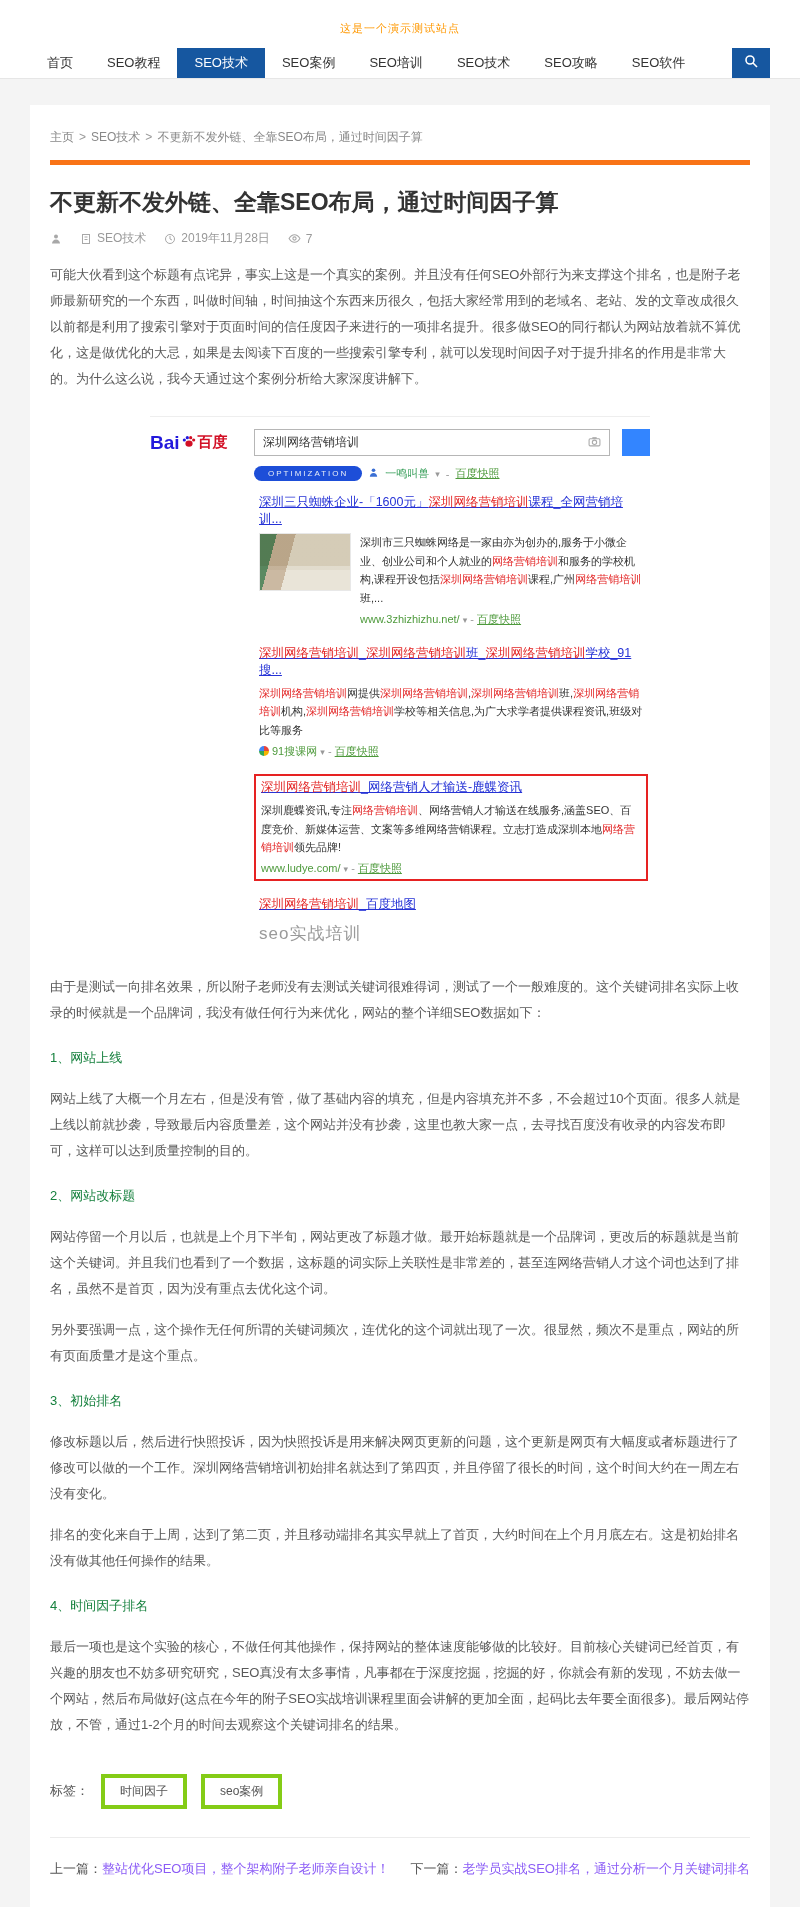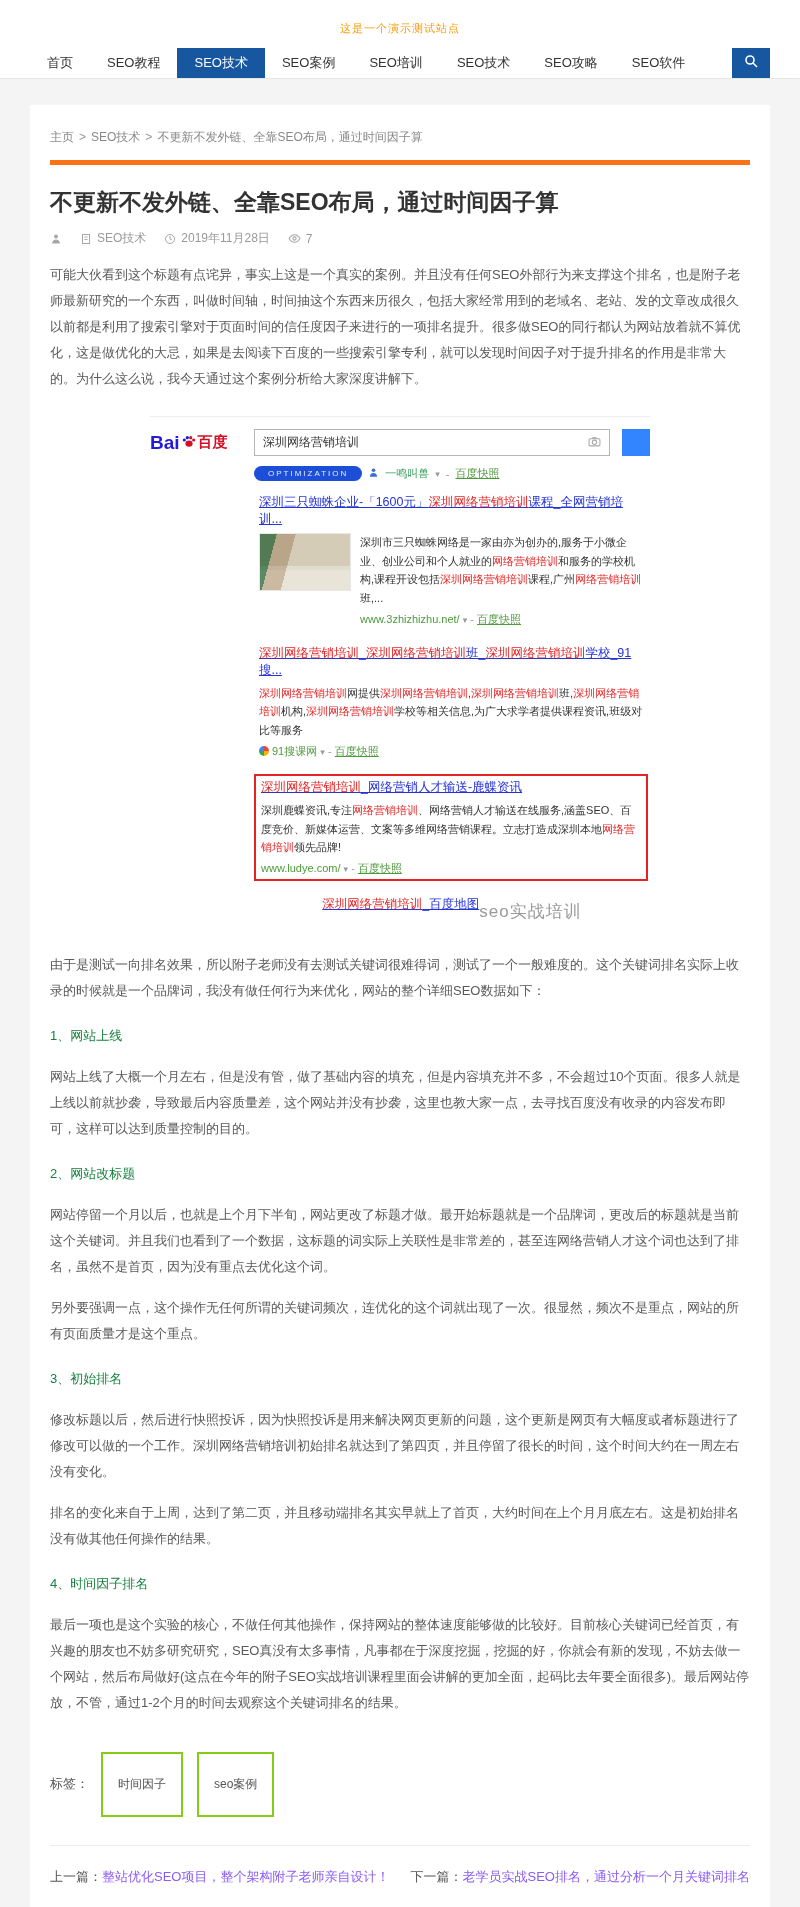--- a/index.html
+++ b/index.html
@@ -56,26 +56,26 @@
     background:linear-gradient(180deg,#e9e4d8 0 58%,#f7f6f2 58% 64%,#ffffff 64%),
                linear-gradient(105deg,#5b8a62 0 16%,#cbb9a2 16% 34%,#e9e4d8 34%);
     background-blend-mode:multiply; }
   .b-right { flex:1; }
   .b-desc { color:#333; line-height:1.7; }
   .b-desc .hlred { color:#e32525; }
   .b-urlrow { color:#4e9a3c; margin-top:4px; }
   .b-url { color:#4e9a3c; }
   .b-siteicon { display:inline-block; width:10px; height:10px; border-radius:50%; margin-right:3px; vertical-align:-1px;
     background:conic-gradient(#e8453c 0 25%,#f5b400 25% 50%,#34a853 50% 75%,#4285f4 75%); }
-  .b-r4 { display:flex; justify-content:center; align-items:flex-start; }
+  .b-r4 { display:flex; justify-content:flex-end; align-items:flex-start;flex-direction:column; }
   .b-watermark { color:#9a9a9a; font-size:17px; margin-top:4px; letter-spacing:1px; }
 
   
   .tags { display:flex; align-items:center; gap:12px; margin-top:36px; font-size:13px; color:#555; }
-  .tag { border:2px solid #84cc16; padding:22px 15px; font-size:12px; color:#555; cursor:pointer; }
+  .tag { border:4px solid #84cc16; padding:5px 15px; font-size:12px; color:#555; cursor:pointer; }
   .divider { border-top:1px solid #ececec; margin-top:28px; }
   .pager { display:flex; justify-content:space-between; font-size:13px; color:#555; margin-top:22px; }
   .pager .link { color:#8b5cf6; cursor:pointer; }
 </style>
 </head>
 <body>
 
 <div class="site-header">
   <div class="tagline">这是一个演示测试站点</div>
 </div>

